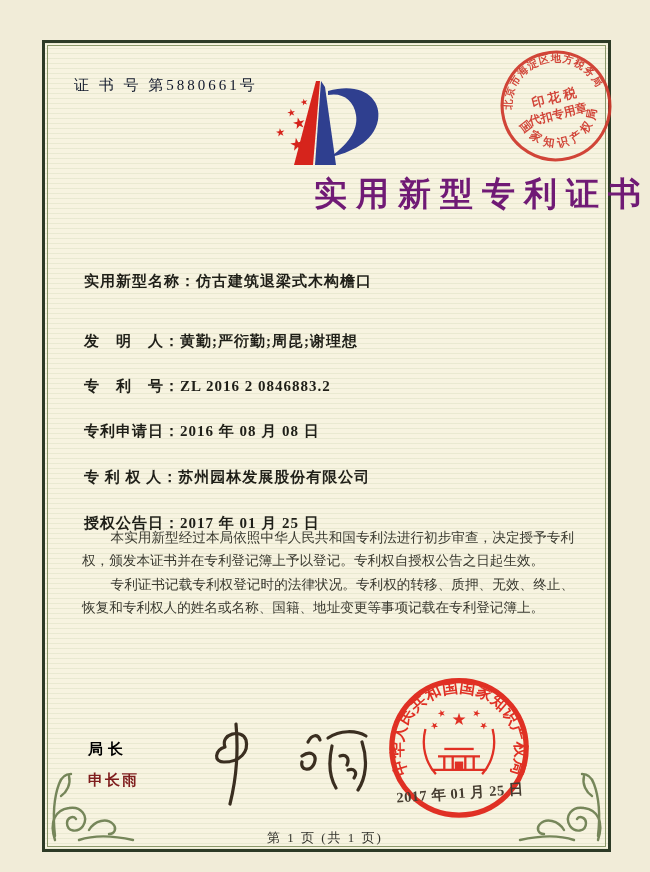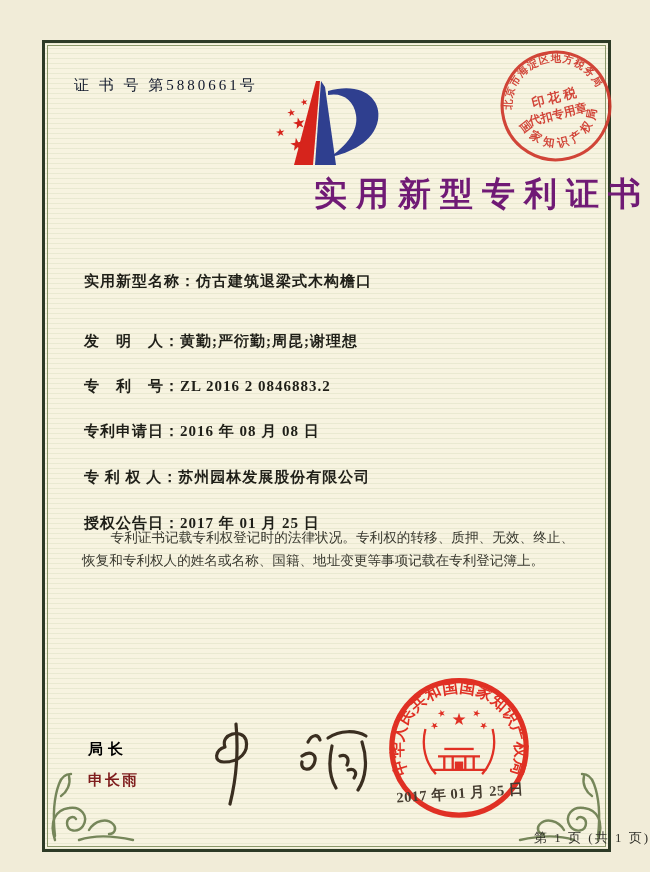--- a/index.html
+++ b/index.html
@@ -44,21 +44,21 @@
   .body-text p{margin:0;text-indent:2.1em}
   .sig-role{position:absolute;left:88px;top:740px;font-size:15px;letter-spacing:5px;font-weight:600;color:#000000}
   .sig-name{position:absolute;left:88px;top:771px;font-size:15px;letter-spacing:2px;font-weight:600;color:#7f1d1d}
   .sig-svg{position:absolute;left:180px;top:712px;width:200px;height:100px}
   .seal{position:absolute;left:375px;top:666px;width:168px;height:168px}
   .seal-date{
     position:absolute;left:380px;top:784px;width:160px;text-align:center;
     transform:rotate(-4deg);font-size:14.5px;font-weight:bold;color:#453c30;letter-spacing:.5px;
   }
   .footer{
-    position:absolute;left:0;right:0;top:829px;text-align:right;
+    position:absolute;left:0;right:0;top:829px;text-align:center;
     font-size:13px;letter-spacing:2px;color:#33332c;
   }
   .orn{position:absolute;width:92px;height:92px;top:752px}
   .orn-left{left:45px}
   .orn-right{left:516px;transform:scaleX(-1)}
 </style>
 </head>
 <body>
 
 <div class="frame"></div>
@@ -97,20 +97,21 @@
 <div class="title">实用新型专利证书</div>
 
 <div class="field f-name">实用新型名称：仿古建筑退梁式木构檐口</div>
 <div class="field f-inv">发　明　人：黄勤;严衍勤;周昆;谢理想</div>
 <div class="field f-no">专　利　号：ZL 2016 2 0846883.2</div>
 <div class="field f-file">专利申请日：2016 年 08 月 08 日</div>
 <div class="field f-owner">专 利 权 人：苏州园林发展股份有限公司</div>
 <div class="field f-grant">授权公告日：2017 年 01 月 25 日</div>
 
 <div class="body-text">
+  <p>本实用新型经过本局依照中华人民共和国专利法进行初步审查，决定授予专利权，颁发本证书并在专利登记簿上予以登记。专利权自授权公告之日起生效。</p>
   <p>专利证书记载专利权登记时的法律状况。专利权的转移、质押、无效、终止、恢复和专利权人的姓名或名称、国籍、地址变更等事项记载在专利登记簿上。</p>
 </div>
 
 <div class="sig-role">局长</div>
 <div class="sig-name">申长雨</div>
 
 <svg class="sig-svg" viewBox="0 0 200 100">
   <g fill="none" stroke="#3a2e20" stroke-width="3.2" stroke-linecap="round" stroke-linejoin="round">
     <path d="M 45,35 C 40,22 62,16 66,28 C 69,40 60,50 44,50 C 33,50 35,38 45,35"></path>
     <path d="M 56,12 C 58,34 57,64 50,92"></path>

